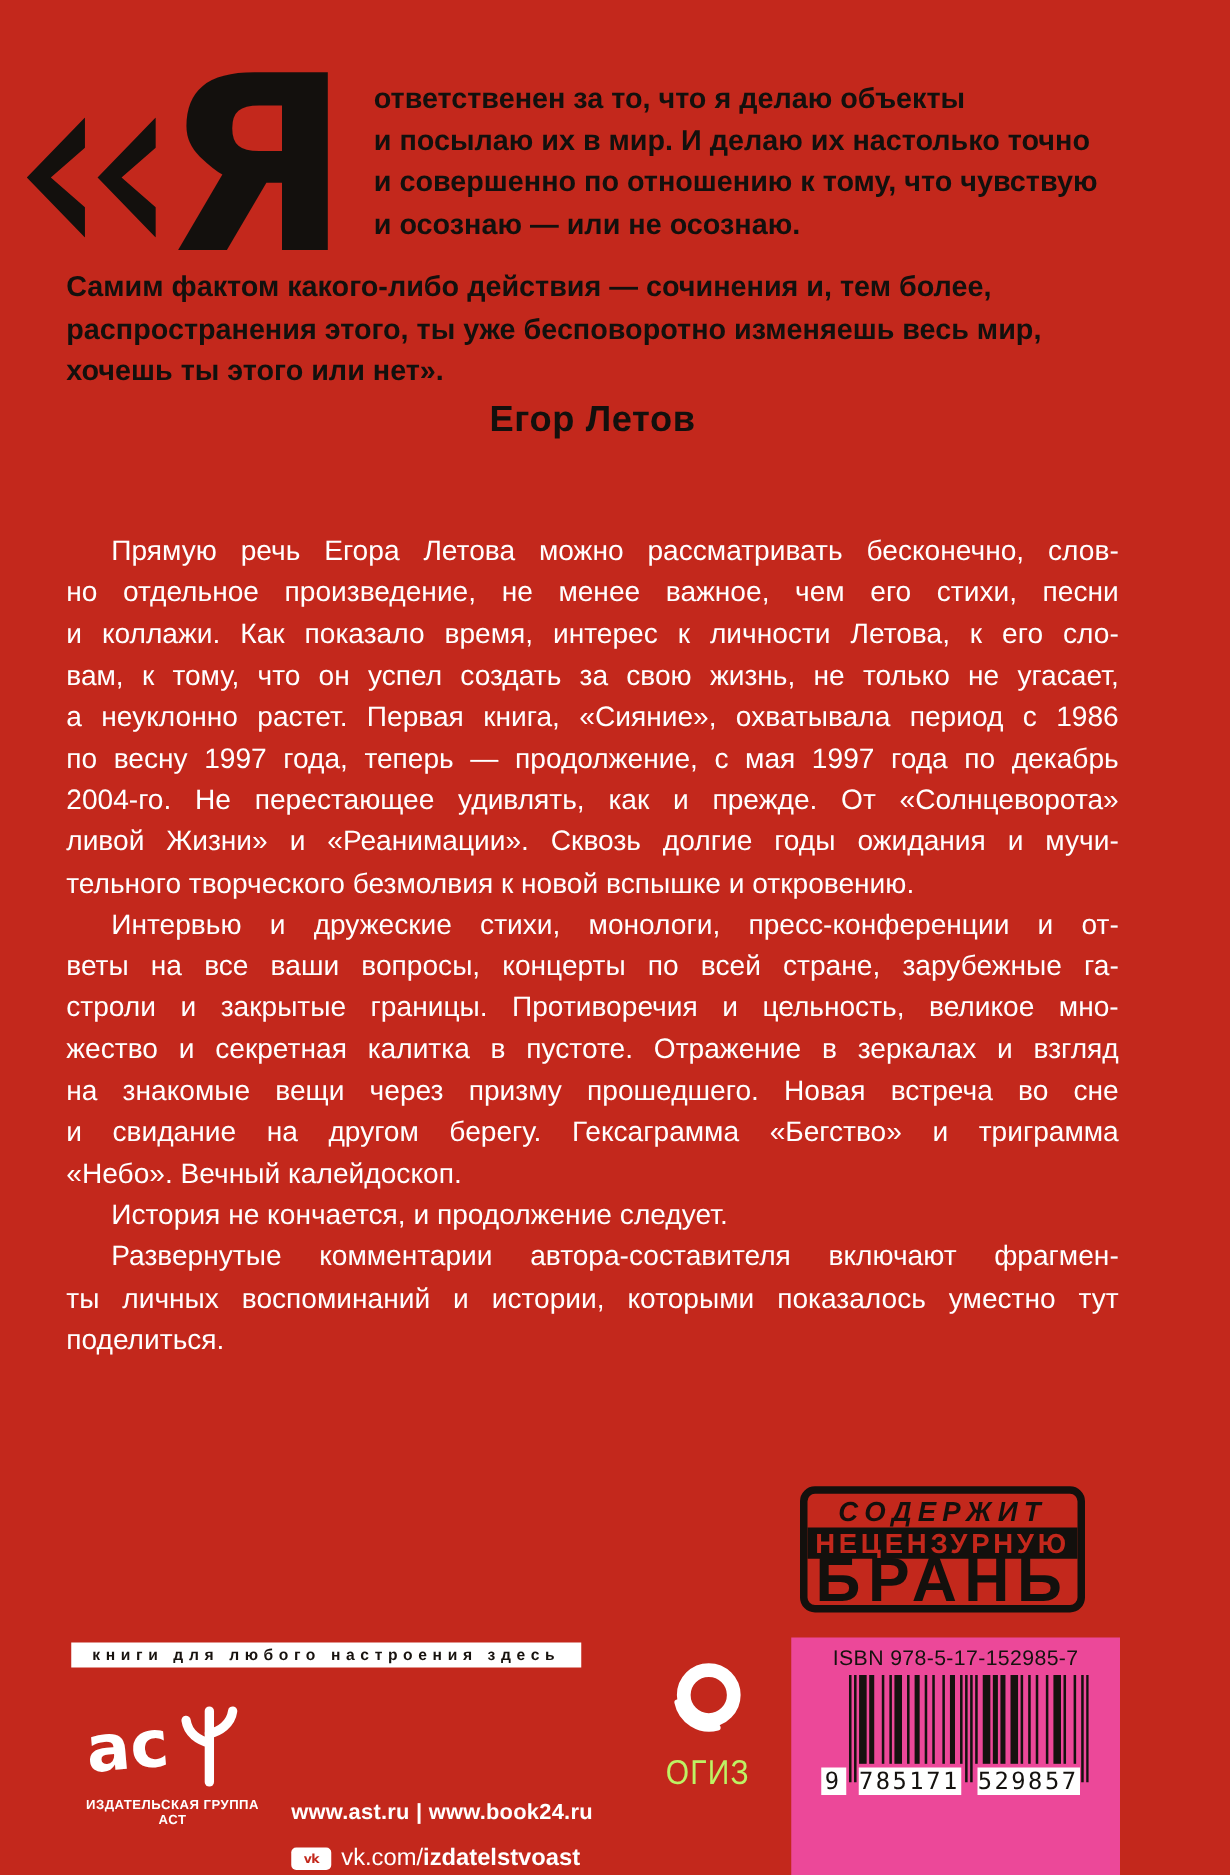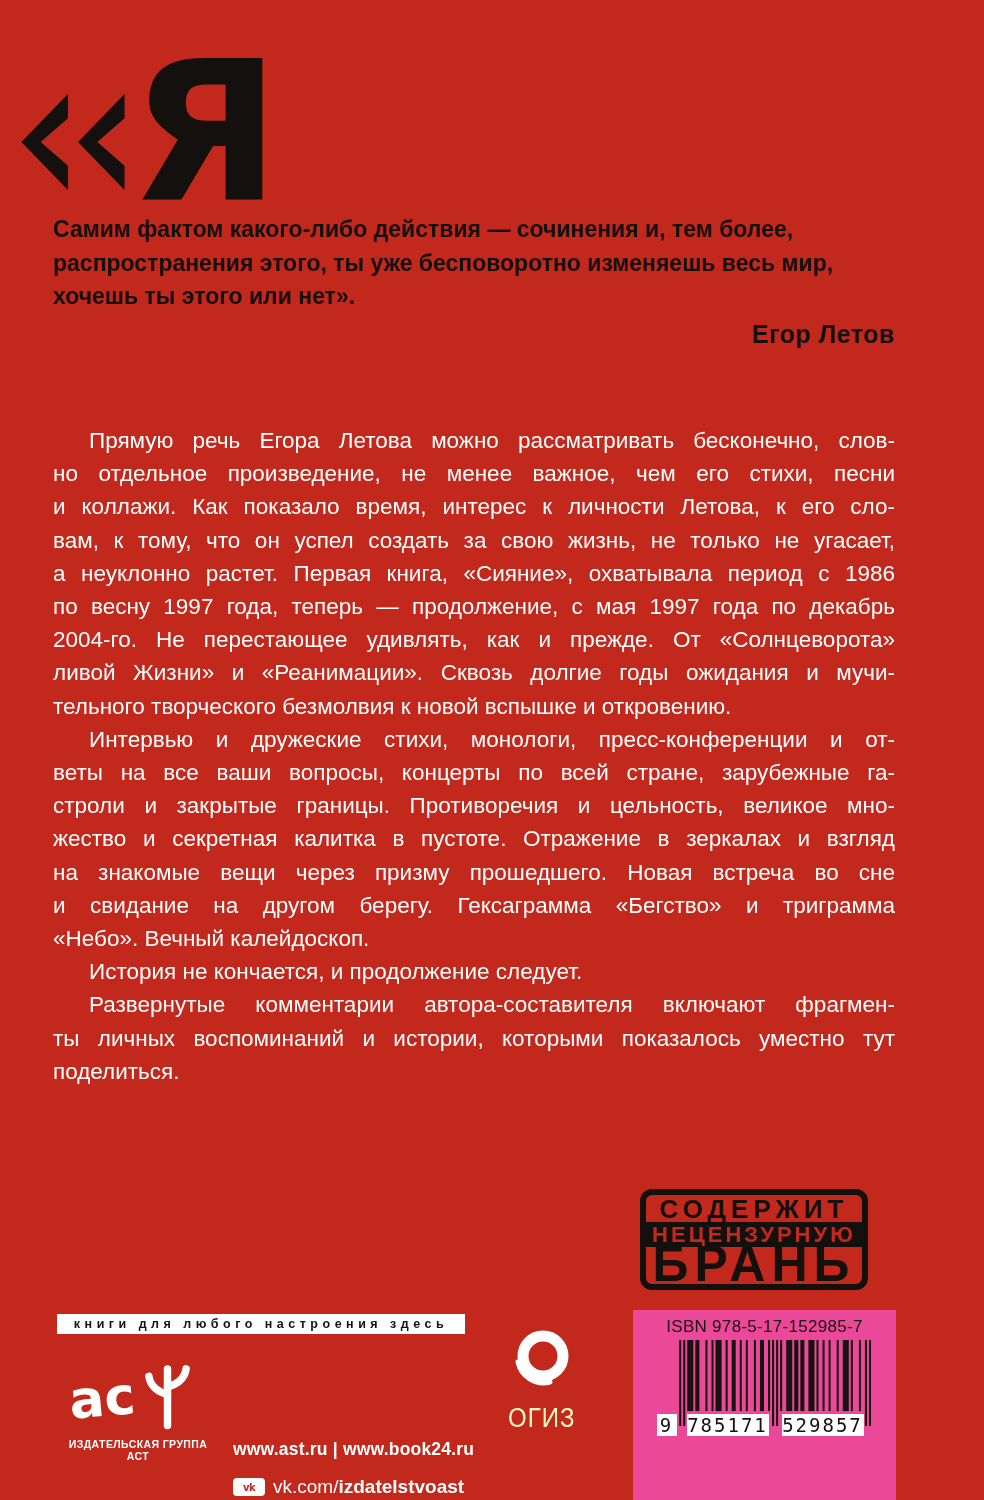--- a/index.html
+++ b/index.html
@@ -5,54 +5,54 @@
   html,body{margin:0;padding:0;background:#c3281c;}
   .cover{position:relative;width:984px;height:1500px;background:var(--bg,#c3281c);
          font-family:"Liberation Sans",sans-serif;overflow:hidden;}
   
   .guillemet{position:absolute;left:20px;top:94px;}
   .big-ya{position:absolute;left:130px;top:35px;font-size:195px;line-height:1;
           font-weight:bold;color:var(--ink);font-family:"DejaVu Sans",sans-serif;letter-spacing:-6px;}
   .quote-right{position:absolute;left:299px;top:62px;width:650px;}
   .quote-full{position:absolute;left:53px;top:213px;width:842px;}
   .q-line{font-size:23px;line-height:33.6px;font-weight:bold;color:var(--ink);}
-  .quote-author{position:absolute;left:53px;top:320px;width:842px;text-align:right;
-                font-size:25px;font-weight:bold;color:var(--ink);letter-spacing:.5px;}
+  .quote-author{position:absolute;left:53px;top:320px;width:842px;text-align:center;
+                font-size:29px;font-weight:bold;color:var(--ink);letter-spacing:.5px;}
   
   .annotation{position:absolute;left:53px;top:424px;width:842px;color:#ffffff;}
   .ann-line{font-size:22.5px;line-height:33.2px;text-align:justify;text-align-last:justify;
             white-space:normal;}
   .ann-line.last{text-align-last:left;}
   .ann-line.indent{text-indent:36px;}
   
   .badge{position:absolute;left:640px;top:1189px;width:228px;box-sizing:border-box;
          border:6px solid var(--ink);border-radius:12px;text-align:center;
          padding:2px 0 3px;color:var(--ink);}
-  .badge-l1{font-size:26px;line-height:25px;font-weight:bold;letter-spacing:5px;}
+  .badge-l1{font-size:22px;line-height:25px;font-weight:bold;letter-spacing:5px;font-style:italic;}
   .badge-l2{font-size:22px;line-height:25px;font-weight:bold;letter-spacing:3px;
             background:var(--ink);color:var(--bg);}
   .badge-l3{font-size:50px;line-height:34px;font-weight:bold;letter-spacing:6px;}
   
   .banner{position:absolute;left:57px;top:1314px;width:408px;height:20px;background:#fff;
           display:flex;align-items:center;justify-content:center;font-size:12.5px;
           font-weight:bold;letter-spacing:4.5px;color:#17120e;}
   .ast{position:absolute;left:63px;top:1348px;width:150px;text-align:center;color:#fff;}
   .ast-draw{position:relative;height:80px;}
   .ast-text{position:absolute;left:6px;top:24px;font-size:52px;line-height:52px;font-weight:bold;
             transform:rotate(-5deg);font-family:"DejaVu Sans",sans-serif;}
   .ast-cactus{position:absolute;left:64px;top:0;}
   .ast-caption{margin-top:10px;font-size:10.5px;font-weight:bold;letter-spacing:.4px;}
   .links{position:absolute;left:233px;top:1439px;color:#fff;}
   .sites{font-size:17.5px;font-weight:bold;letter-spacing:.2px;margin-bottom:16px;}
   .link-row{display:flex;align-items:center;gap:8px;margin-top:7px;font-size:19px;}
   .sn-icon{width:32px;height:18px;background:#fff;border-radius:4px;display:flex;
            align-items:center;justify-content:center;flex:none;}
   .vk-glyph{color:var(--bg);font-size:10px;font-weight:bold;letter-spacing:-.5px;
             font-family:"DejaVu Sans",sans-serif;}
-  .ogiz{position:absolute;left:508px;top:1324px;width:92px;text-align:left;color:#fef9c3;}
+  .ogiz{position:absolute;left:508px;top:1324px;width:92px;text-align:right;color:#bef264;}
   .ogiz-caption{margin-top:8px;font-size:24px;letter-spacing:1px;transform:scaleY(1.15);}
   .isbn{position:absolute;left:633px;top:1310px;width:263px;height:190px;background:#ec4899;
         color:#15120f;text-align:center;}
   .isbn-label{margin-top:7px;font-size:17px;letter-spacing:.3px;}
   .bc-wrap{width:212px;margin:3px auto 0;position:relative;}
   .bc-wrap svg{display:block;width:212px;height:86px;}
   .bc-digits{position:relative;margin-top:-12px;height:22px;
              font-family:"DejaVu Sans Mono",monospace;font-size:19px;letter-spacing:2px;}
   .bc-digits span{position:absolute;top:0;background:#fff;}
   .bc-digits .d1{left:-2px;width:20px;}
@@ -64,20 +64,26 @@
 
 <div class="cover">
 
   <svg class="guillemet" width="106" height="96" viewBox="0 0 102 95">
     <polygon points="46,0 0,47.5 46,95 46,71 19,47.5 46,24" fill="#13100d"></polygon>
     <polygon points="102,0 56,47.5 102,95 102,71 75,47.5 102,24" fill="#13100d"></polygon>
   </svg>
 
   <div class="big-ya">Я</div>
 
+  <div class="quote-right">
+      <div class="q-line">ответственен за то, что я делаю объекты</div>
+      <div class="q-line">и посылаю их в мир. И делаю их настолько точно</div>
+      <div class="q-line">и совершенно по отношению к тому, что чувствую</div>
+      <div class="q-line">и осознаю — или не осознаю.</div>
+    </div>
 
   <div class="quote-full">
       <div class="q-line">Самим фактом какого-либо действия — сочинения и, тем более,</div>
       <div class="q-line">распространения этого, ты уже бесповоротно изменяешь весь мир,</div>
       <div class="q-line">хочешь ты этого или нет».</div>
     </div>
 
   <div class="quote-author">Егор Летов</div>
 
   <div class="annotation">

